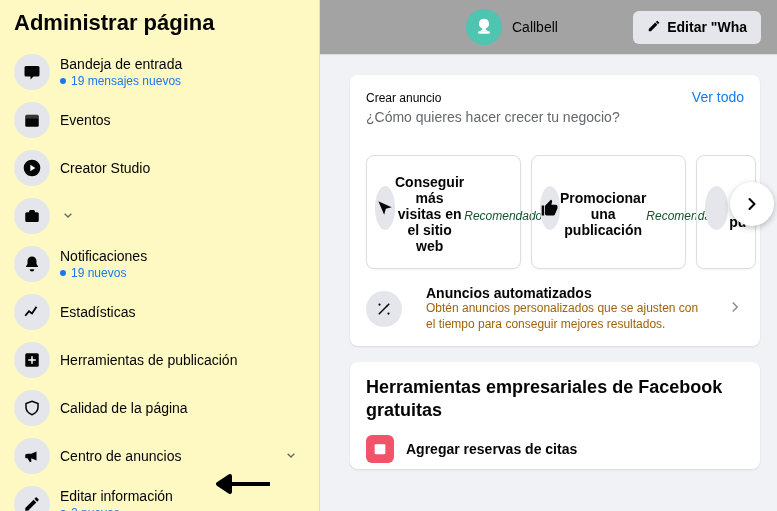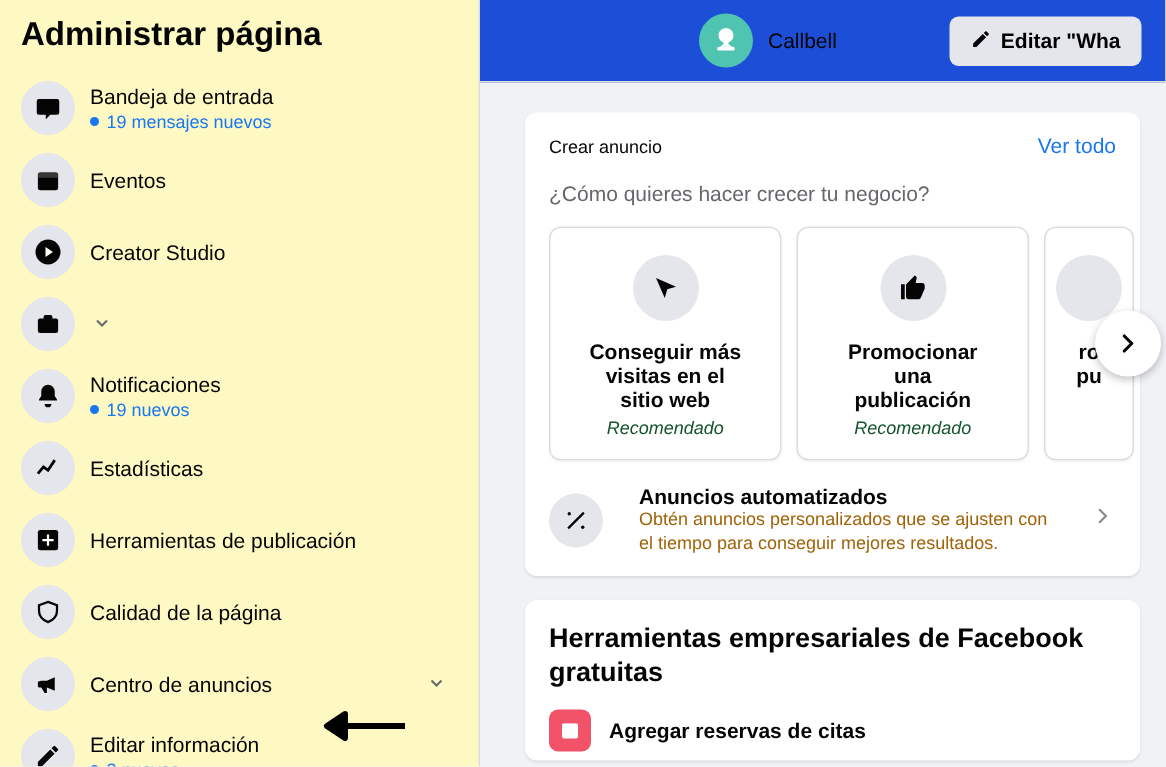--- a/index.html
+++ b/index.html
@@ -71,21 +71,21 @@
   }
 
   
   .topbar {
     position: absolute;
     left: 320px;
     top: 0;
     right: 0;
     height: 55px;
     border-bottom: 1px solid #ddd;
-    background: #1d4ed8;
+    background: #a3a3a3;
     display: flex;
     align-items: center;
     padding: 0 16px;
     z-index: 2;
   }
   .page-avatar {
     width: 36px; height: 36px;
     border-radius: 50%;
     background: #4fc4b0;
     display: flex;
@@ -133,39 +133,39 @@
     position: relative;
   }
   .card.wide { width: 410px; }
   .card-head {
     display: flex;
     justify-content: space-between;
     align-items: baseline;
   }
   .card-title { font-size: 12px; font-weight: 400; }
   .card-link { font-size: 14px; color: #1877f2; cursor: pointer; }
-  .card-sub { font-size: 14px; color: #65676b; margin-top: 16px; }
+  .card-sub { font-size: 14px; color: #65676b; margin-top: 4px; }
   .ad-row {
     display: flex;
     gap: 10px;
     margin-top: 14px;
     position: relative;
   }
   .ad-card {
     width: 155px;
     flex: 0 0 155px;
     border: 1px solid #dadde1;
     border-radius: 8px;
     box-shadow: 0 1px 2px rgba(0,0,0,0.05);
     display: flex;
-    flex-direction: column;
-    align-items: center;
-    padding: 18px 24px 14px;
+    align-items: center;
+    padding: 18px 8px 14px;
     text-align: center;
     cursor: pointer;
+    margin-top: 16px;
   }
   .ad-card .ad-ico {
     width: 44px; height: 44px;
     border-radius: 50%;
     background: #e4e6eb;
     display: flex;
     align-items: center;
     justify-content: center;
     margin-bottom: 12px;
   }

